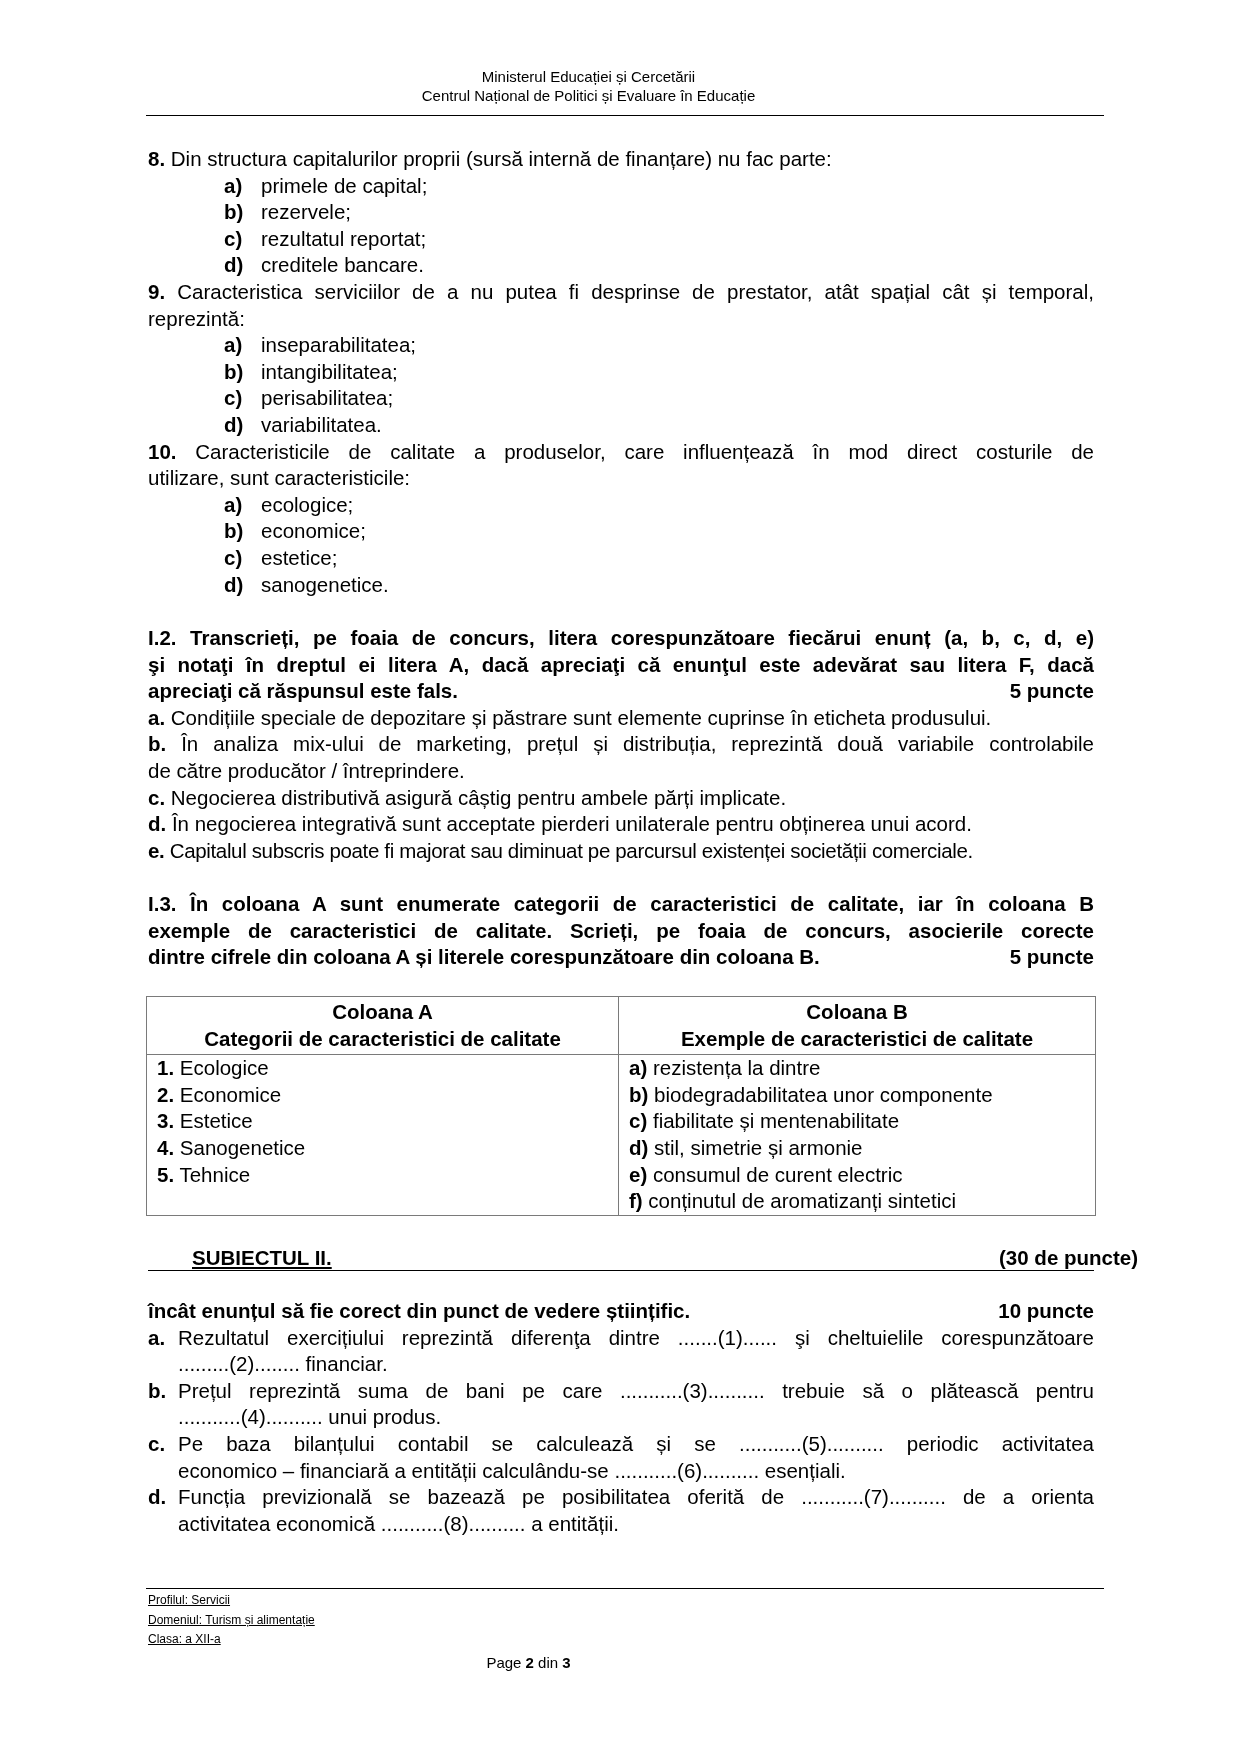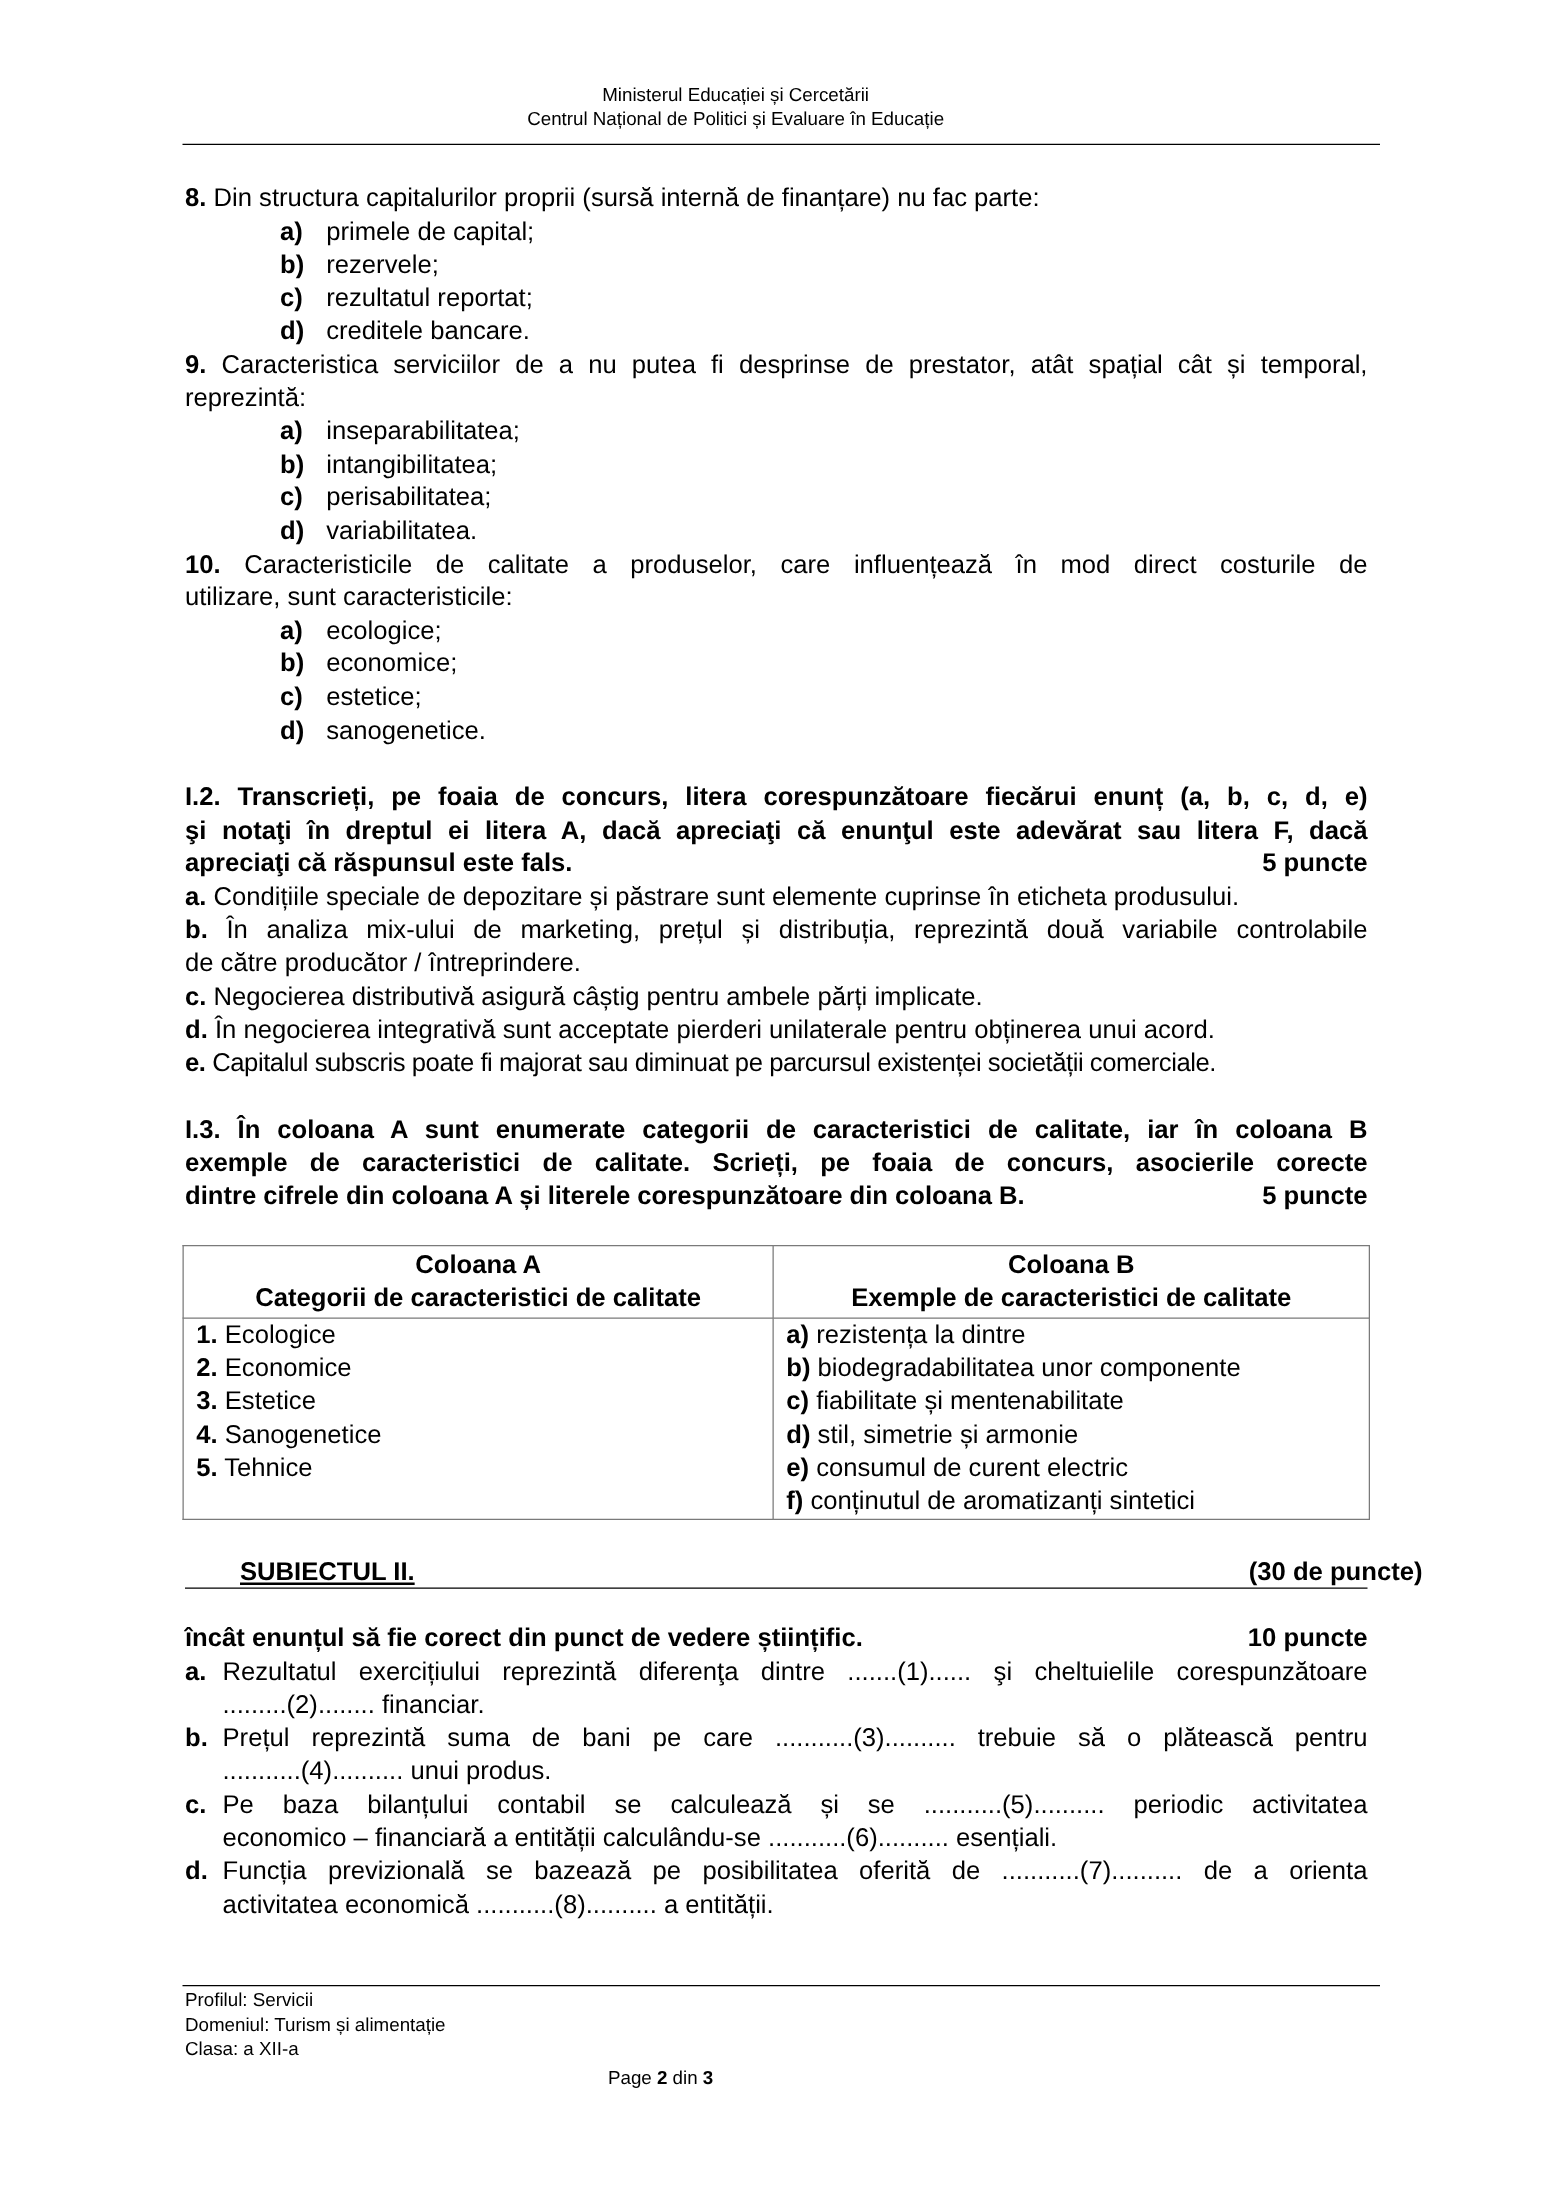--- a/index.html
+++ b/index.html
@@ -16,21 +16,21 @@
   .pts { float:right; font-weight:bold; }
   table.cols { position:absolute; left:146px; top:996px; width:950px; border-collapse:collapse;
                font-size:20.5px; line-height:26.6px; }
   table.cols td, table.cols th { border:1.5px solid #7a7a7a; vertical-align:top; padding:0 10px; }
   table.cols th { font-weight:bold; text-align:center; padding:2px 4px; }
   table.cols td.ca { width:451px; }
   .sect { position:absolute; left:148px; width:946px; font-size:20.5px; font-weight:bold; text-decoration:underline;margin-left:44px; }
   .sect .r { float:right; }
   .item { position:relative; padding-left:30px; }
   .item .lt { position:absolute; left:0; top:0; font-weight:bold; }
-  .foot { position:absolute; left:148px; font-size:15px; line-height:19.5px; }
+  .foot { position:absolute; left:148px; font-size:12px; line-height:19.5px;text-decoration:underline; }
   .pg { position:absolute; left:0; width:1057px; text-align:center; font-size:15px; }
 </style>
 </head>
 <body>
 
 <div class="hdr" style="top:67px;">Ministerul Educației și Cercetării</div>
 <div class="hdr" style="top:86px;">Centrul Național de Politici și Evaluare în Educație</div>
 <div class="rule" style="top:115px;"></div>
 
 <div class="block" style="top:146px;">

